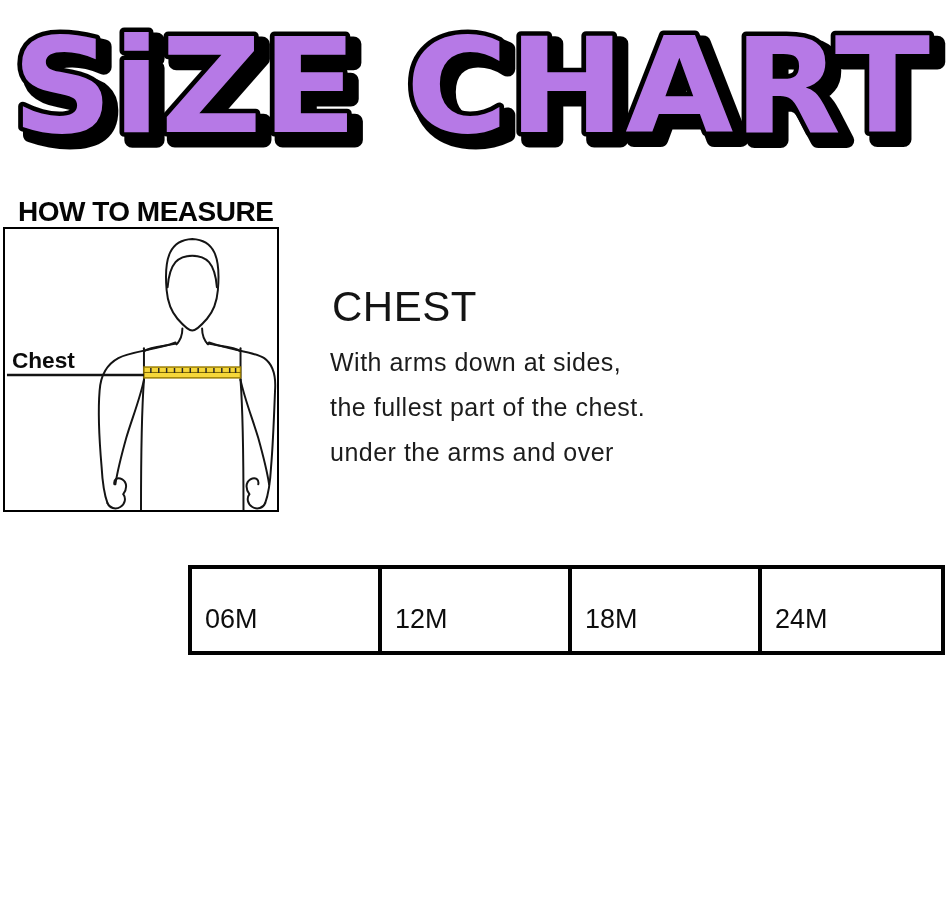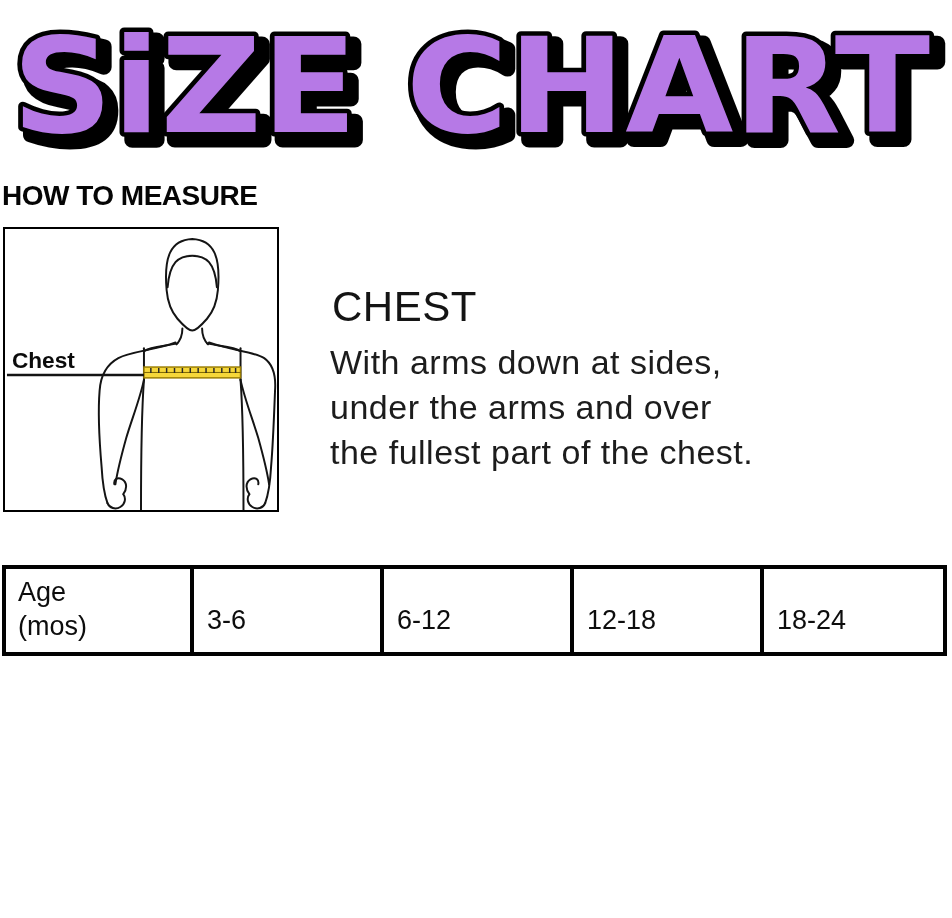--- a/index.html
+++ b/index.html
@@ -18,41 +18,41 @@
     font-family: "DejaVu Sans", sans-serif;
     font-weight: 700;
   }
   .title-shadow { fill: #000; stroke: #000; stroke-width: 15; stroke-linejoin: round; }
   .title-main   { stroke: #000; stroke-width: 9; stroke-linejoin: round; paint-order: stroke fill; }
 
   
   .htm-heading {
     position: absolute; left: 2px; top: 180px;
     font-size: 28px; font-weight: 700; letter-spacing: -0.5px;
-    color: #050505; margin: 0;
+    color: #050505; margin: 16px;
   }
 
   
   .figure-box {
     position: absolute; left: 3px; top: 227px;
     width: 276px; height: 285px;
     border: 2px solid #000; box-sizing: border-box;
     background: #fff;
   }
   .figure-box svg { display: block; width: 100%; height: 100%; }
   .fig-line { fill: none; stroke: #141414; stroke-width: 2; stroke-linecap: round; }
   .chest-label-text { font-family: "Liberation Sans", sans-serif; font-size: 23px; font-weight: 700; fill: #0b0b0b; }
 
   
   .instructions { position: absolute; left: 330px; top: 283px; width: 620px; }
   .instructions h2 {
     margin: 0 0 9px 2px; font-size: 42px; font-weight: 400; letter-spacing: 0.5px; color: #141414;
   }
   .instructions p {
-    margin: 0; font-size: 34px; font-weight: 400; letter-spacing: 0.5px;
+    margin: 0; font-size: 25px; font-weight: 400; letter-spacing: 0.5px;
     line-height: 45px; color: #1c1c1c;
   }
 
   
   .size-table {
     position: absolute; left: 2px; top: 565px;
     border-collapse: collapse; table-layout: fixed;
   }
   .size-table td {
     border: 4px solid #020202;
@@ -116,37 +116,34 @@
     </g>
 
     <path d="M2 148 L141 148" stroke="#141414" stroke-width="2.5" fill="none"></path>
     <text class="chest-label-text" x="7" y="141">Chest</text>
   </svg>
 </div>
 
 <div class="instructions">
   <h2>CHEST</h2>
   <p>With arms down at sides,</p>
+  <p>the fullest part of the chest.</p>
   <p>under the arms and over</p>
-  <p>the fullest part of the chest.</p>
 </div>
 
 <table class="size-table">
   <colgroup>
     <col style="width:188px">
       <col style="width:190px">
       <col style="width:190px">
       <col style="width:190px">
       <col style="width:183px">
   </colgroup>
   <tbody>
-  <tr class="body">
-    <td class="rowlabel">
-      <span style="display:block">Age</span>
-      <span style="display:block">(mos)</span>
-    </td>
-    <td>3-6</td>
-    <td>6-12</td>
-    <td>12-18</td>
-    <td>18-24</td>
+      <tr class="head">
+    <td class="corner"></td>
+    <td>06M</td>
+    <td>12M</td>
+    <td>18M</td>
+    <td>24M</td>
   </tr>
 </tbody>
   </table>
 
 </body></html>

